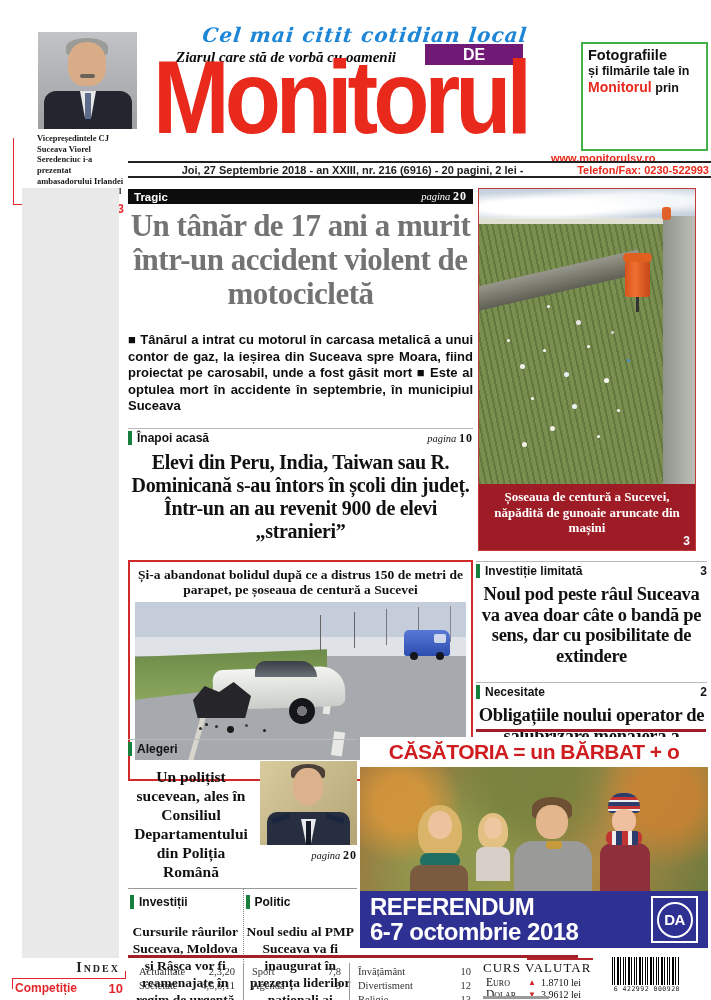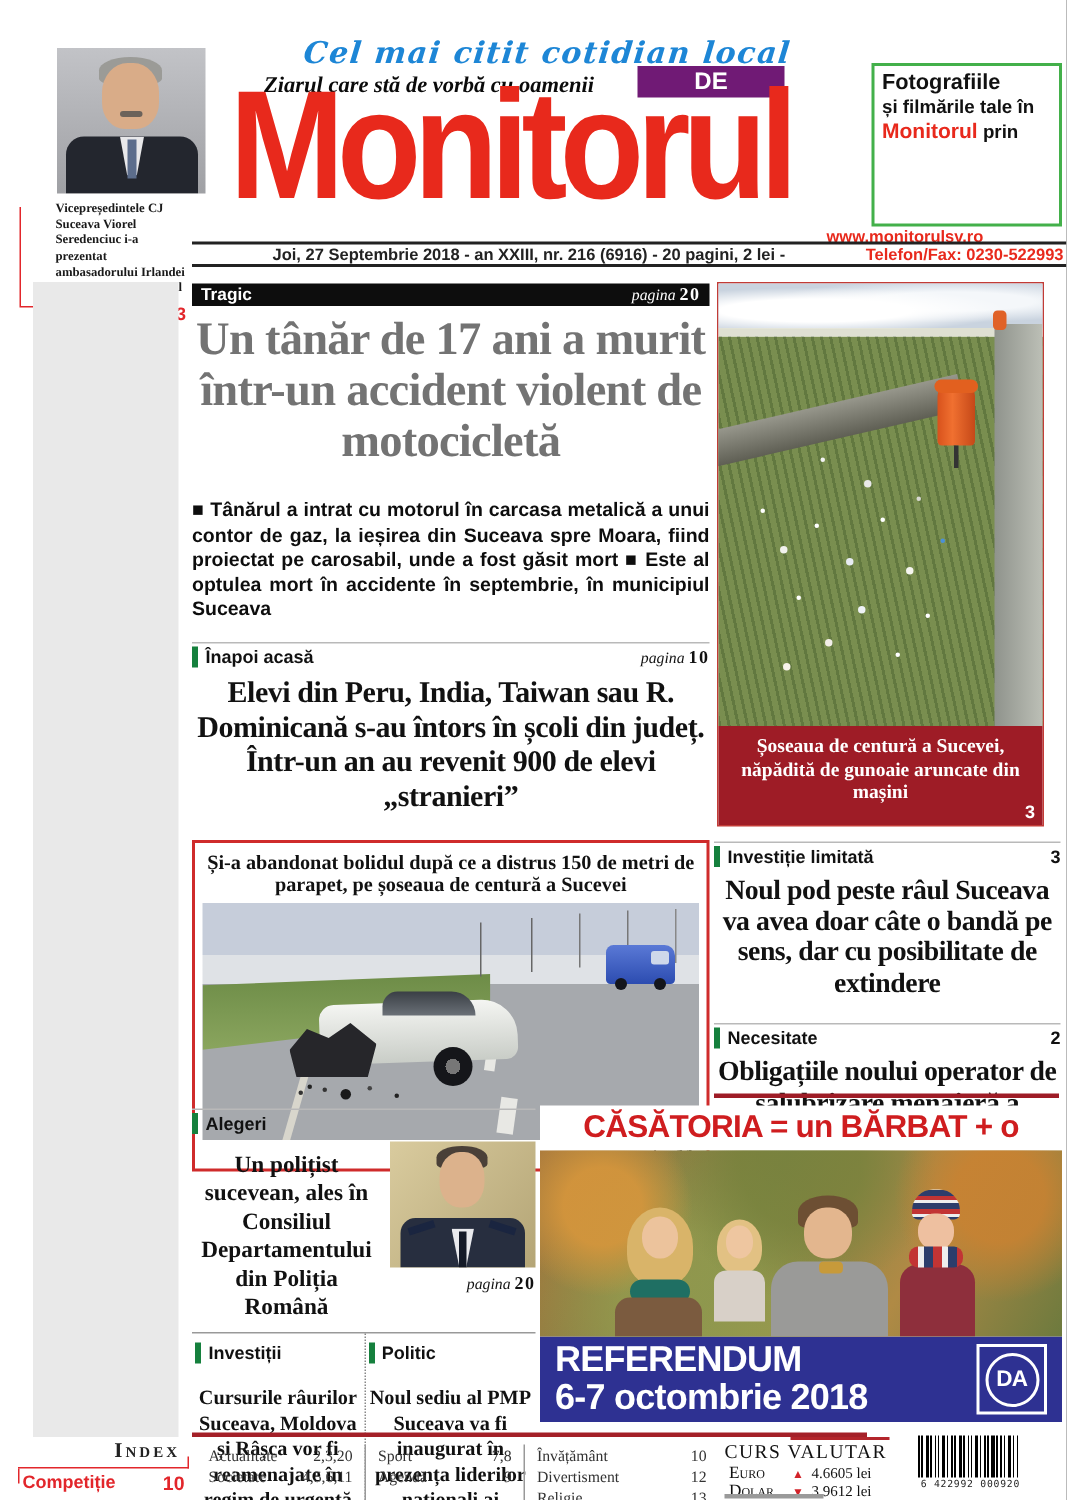--- a/index.html
+++ b/index.html
@@ -380,21 +380,21 @@
           <span>13</span>
         </div>
     </div>
   </div>
 
   <div class="curs">
     <div class="curs-title">CURS VALUTAR</div>
     <div class="curs-row">
       <span class="curs-name">Euro</span>
       <span class="curs-arrow">▲</span>
-      <span class="curs-val">4.6605 lei</span>
+      <span class="curs-val">1.8710 lei</span>
     </div>
     <div class="curs-row">
       <span class="curs-name">Dolar</span>
       <span class="curs-arrow">▼</span>
       <span class="curs-val">3.9612 lei</span>
     </div>
   </div>
 
   <div class="barcode">
     <div class="bars"></div>

